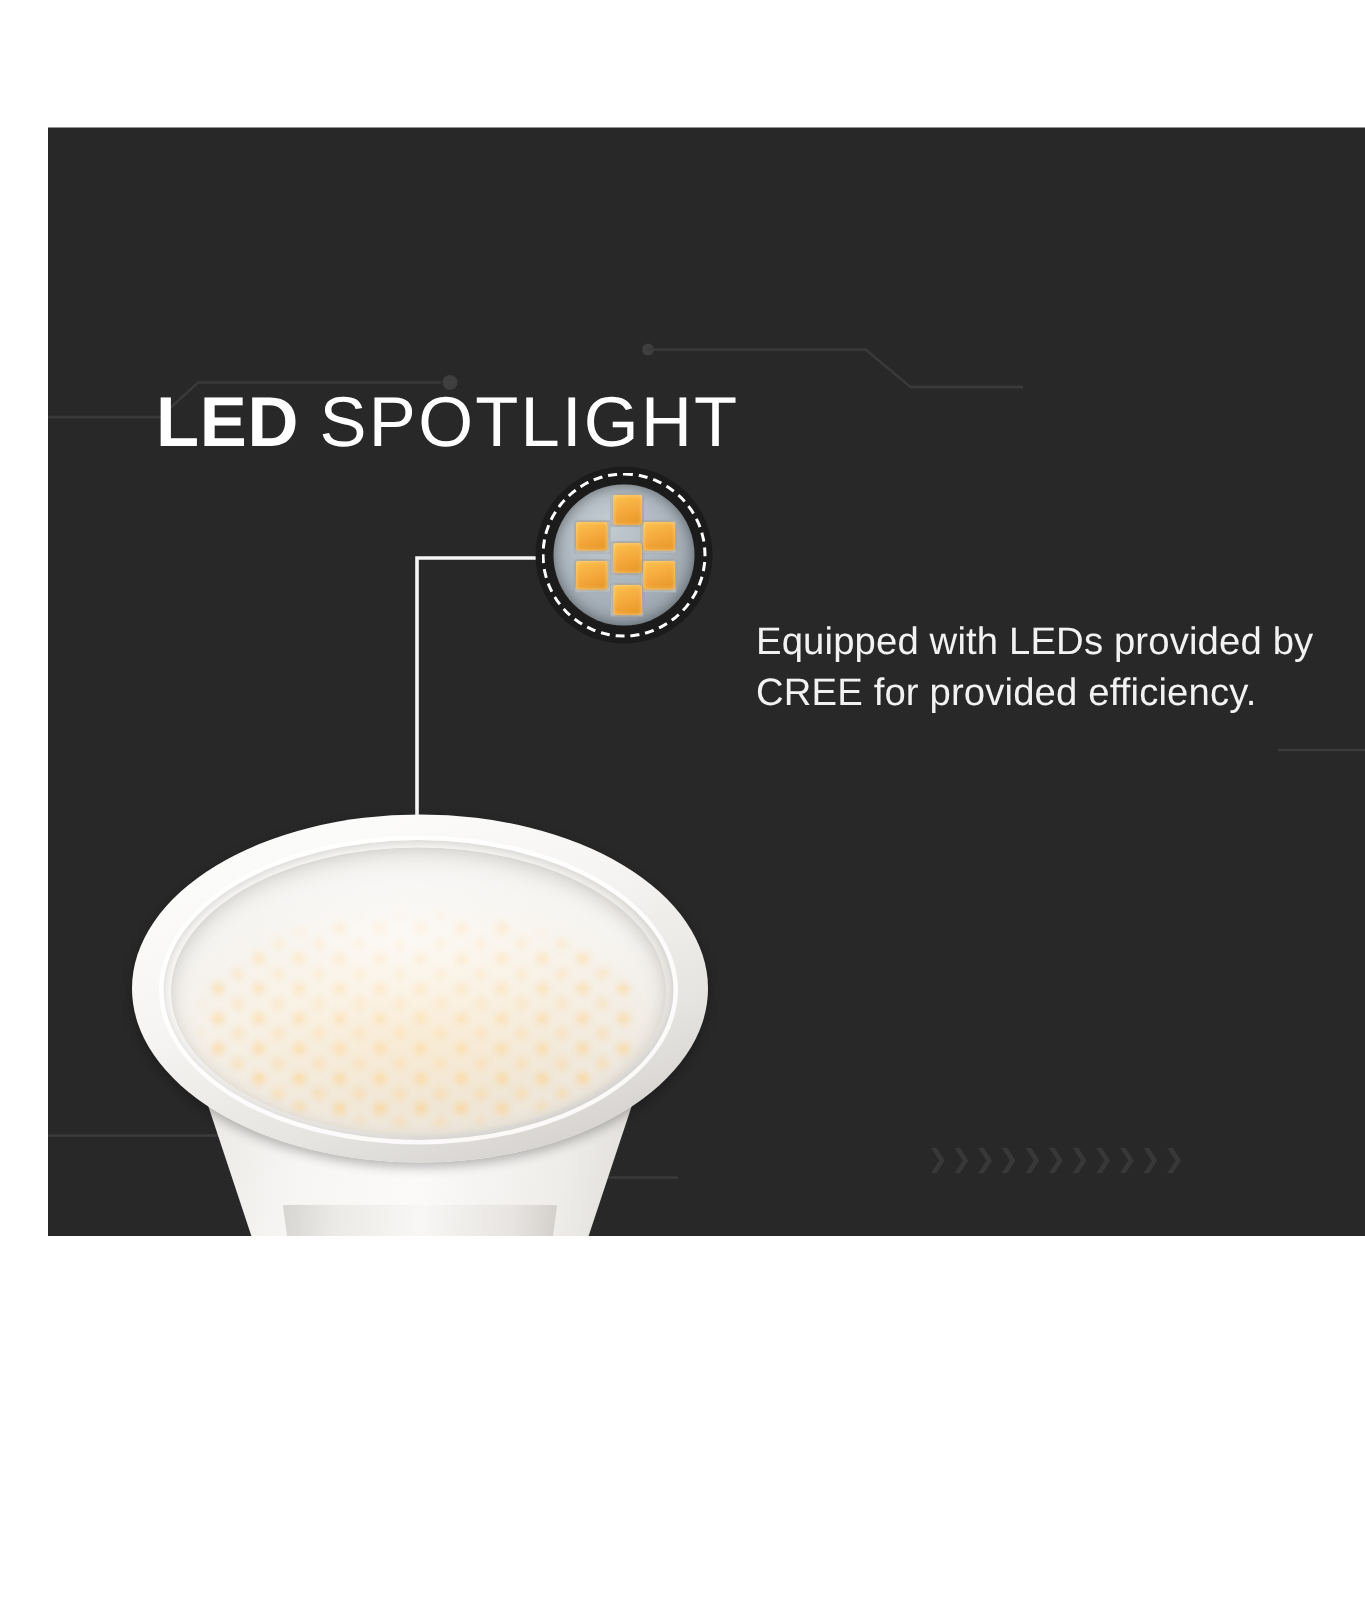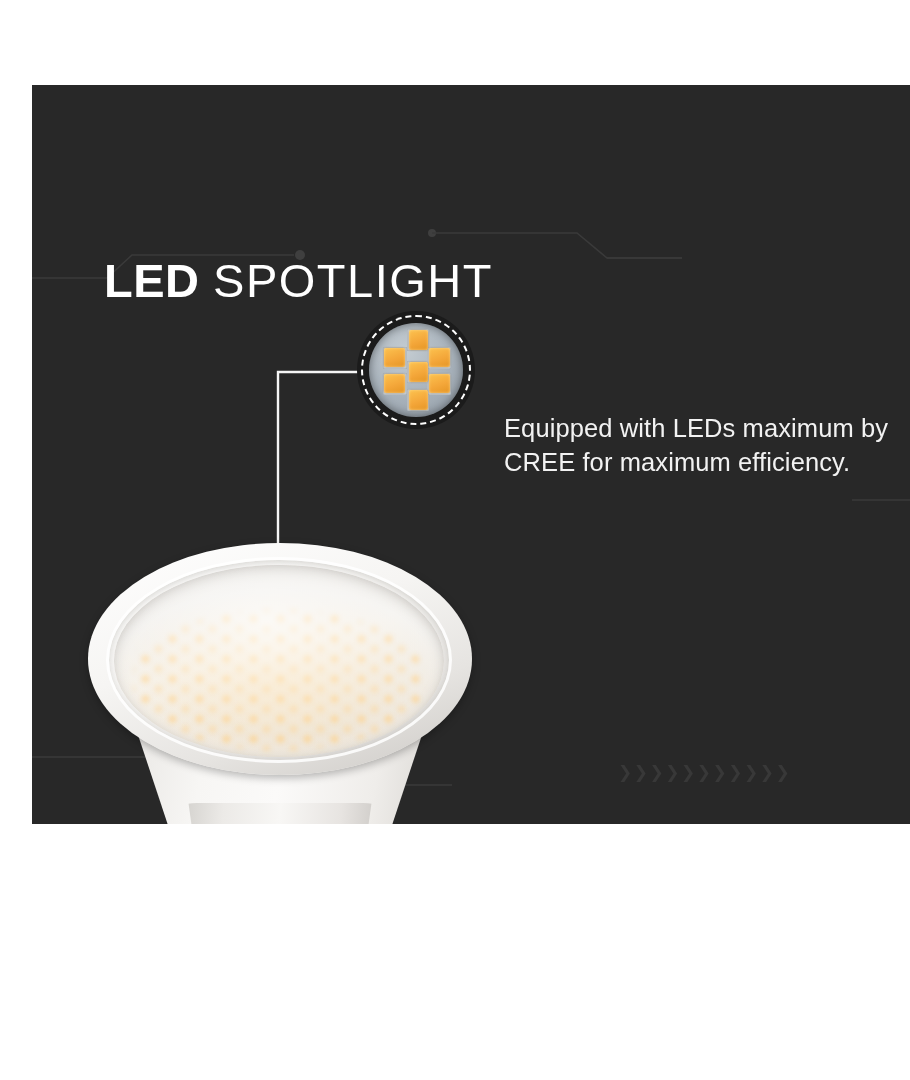--- a/index.html
+++ b/index.html
@@ -298,21 +298,21 @@
 
     <path class="trace" d="M0 672 H285 L320 700 H420"></path>
 
     <path class="trace" d="M700 820 H775 L805 845 H910"></path>
   </svg>
 
   <div class="chevrons">❯❯❯❯❯❯❯❯❯❯❯</div>
 
   <div id="heading"><span class="strong">LED</span><span> </span><span class="thin">SPOTLIGHT</span></div>
 
-  <div id="caption">Equipped with LEDs maximum by CREE for maximum efficiency.</div>
+  <div id="caption">Equipped with LEDs provided by CREE for provided efficiency.</div>
 
   <svg class="leader-svg" viewBox="0 0 910 909">
     <path class="leader-line" d="M328 287 H246 V474"></path>
   </svg>
 
   <div id="magnifier">
     <div class="rim"></div>
     <div class="dashed-ring"></div>
     <div class="pcb">
 

